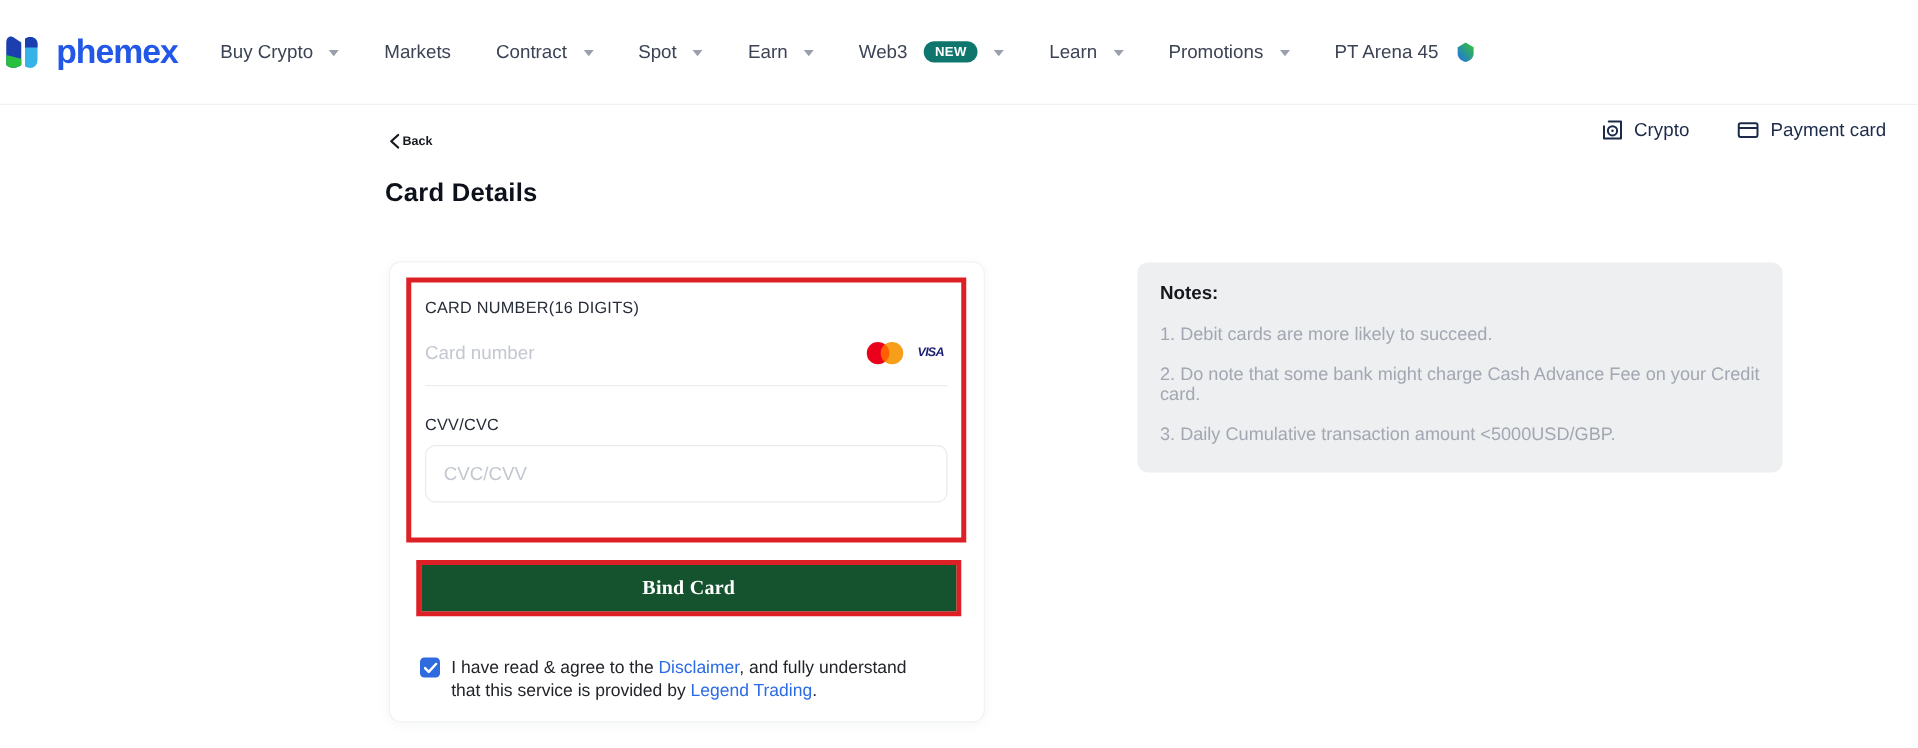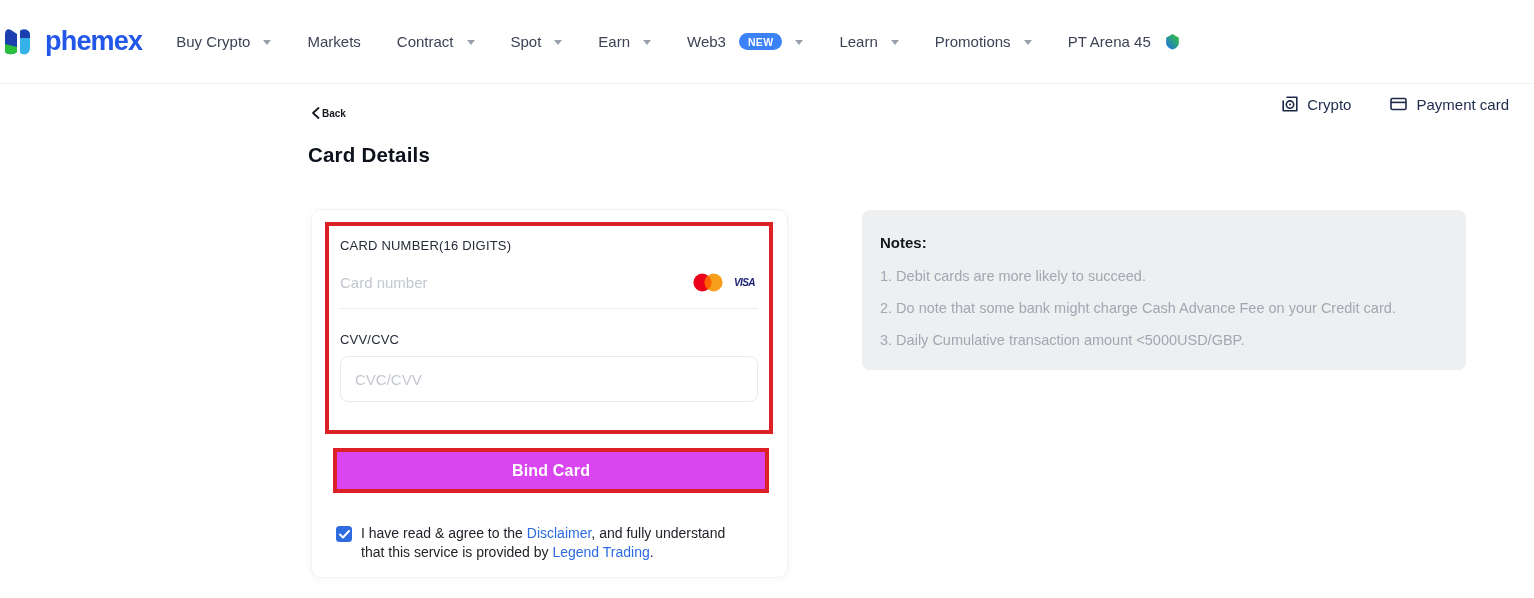--- a/index.html
+++ b/index.html
@@ -21,21 +21,21 @@
   .nav-item {
     font-size:15px; color:#3c4354; display:flex; align-items:center; gap:13px;
     cursor:pointer; white-space:nowrap;
   }
   .caret {
     width:0; height:0; display:inline-block;
     border-left:4px solid transparent; border-right:4px solid transparent;
     border-top:5px solid #9aa0ab; margin-top:1px;
   }
   .badge-new {
-    background:#3b82f6; color:#fff; font-size:10.5px; font-weight:700;
+    background:#0f766e; color:#fff; font-size:10.5px; font-weight:700;
     padding:2.5px 9px; border-radius:10px; letter-spacing:0.3px;
   }
 
   
   .back {
     position:absolute; left:310px; top:106px; display:flex; align-items:center;
     font-size:10px; font-weight:600; color:#15181f; cursor:pointer;
   }
   .page-actions {
     position:absolute; top:95px; right:25px; display:flex; align-items:center; gap:38px;
@@ -76,37 +76,37 @@
   .field { flex:1; }
   .box-input {
     margin-top:9px; width:100%; height:46px; border:1px solid #e9eaec; border-radius:8px;
     padding:0 14px; font-size:15px; color:#333; outline:none; background:#fff;
   }
   .redbox2 {
     position:absolute; left:21px; top:238px; width:436px; height:45px;
     border:4px solid #dd2025;
   }
   .bind-btn {
-    width:100%; height:100%; background:#d946ef; color:#ffffff;
-    font-family:Liberation Sans, sans-serif;
+    width:100%; height:100%; background:#14532d; color:#ffffff;
+    font-family:Liberation Serif, serif;
     font-size:16px; font-weight:700; border:none; cursor:pointer; letter-spacing:0.2px;
   }
   .agreement { position:absolute; left:24px; top:314px; display:flex; gap:9px; width:412px; }
   .checkbox {
     width:16px; height:16px; flex:none; margin-top:2px;
     background:#2e6bdf; border-radius:3.5px;
     display:flex; align-items:center; justify-content:center; cursor:pointer;
   }
   .agree-text { font-size:14px; color:#22242a; line-height:19px; }
   .link { color:#2b6be4; cursor:pointer; text-decoration:none; }
 
   
   .notes {
-    position:absolute; left:862px; top:210px; width:604px;
-    background:#edeff1; border-radius:8px; padding:24px 18px 6px 18px;
+    position:absolute; left:910px; top:210px; width:516px;
+    background:#edeff1; border-radius:8px; padding:16px 18px 6px 18px;
   }
   .notes-title { font-size:15px; font-weight:700; color:#15171c; margin-bottom:17px; }
   .note-item { font-size:14.5px; color:#a2a7b1; margin-bottom:16px; }
 
   svg { display:block; }
 </style>
 </head>
 <body>
 
 <div class="header">

